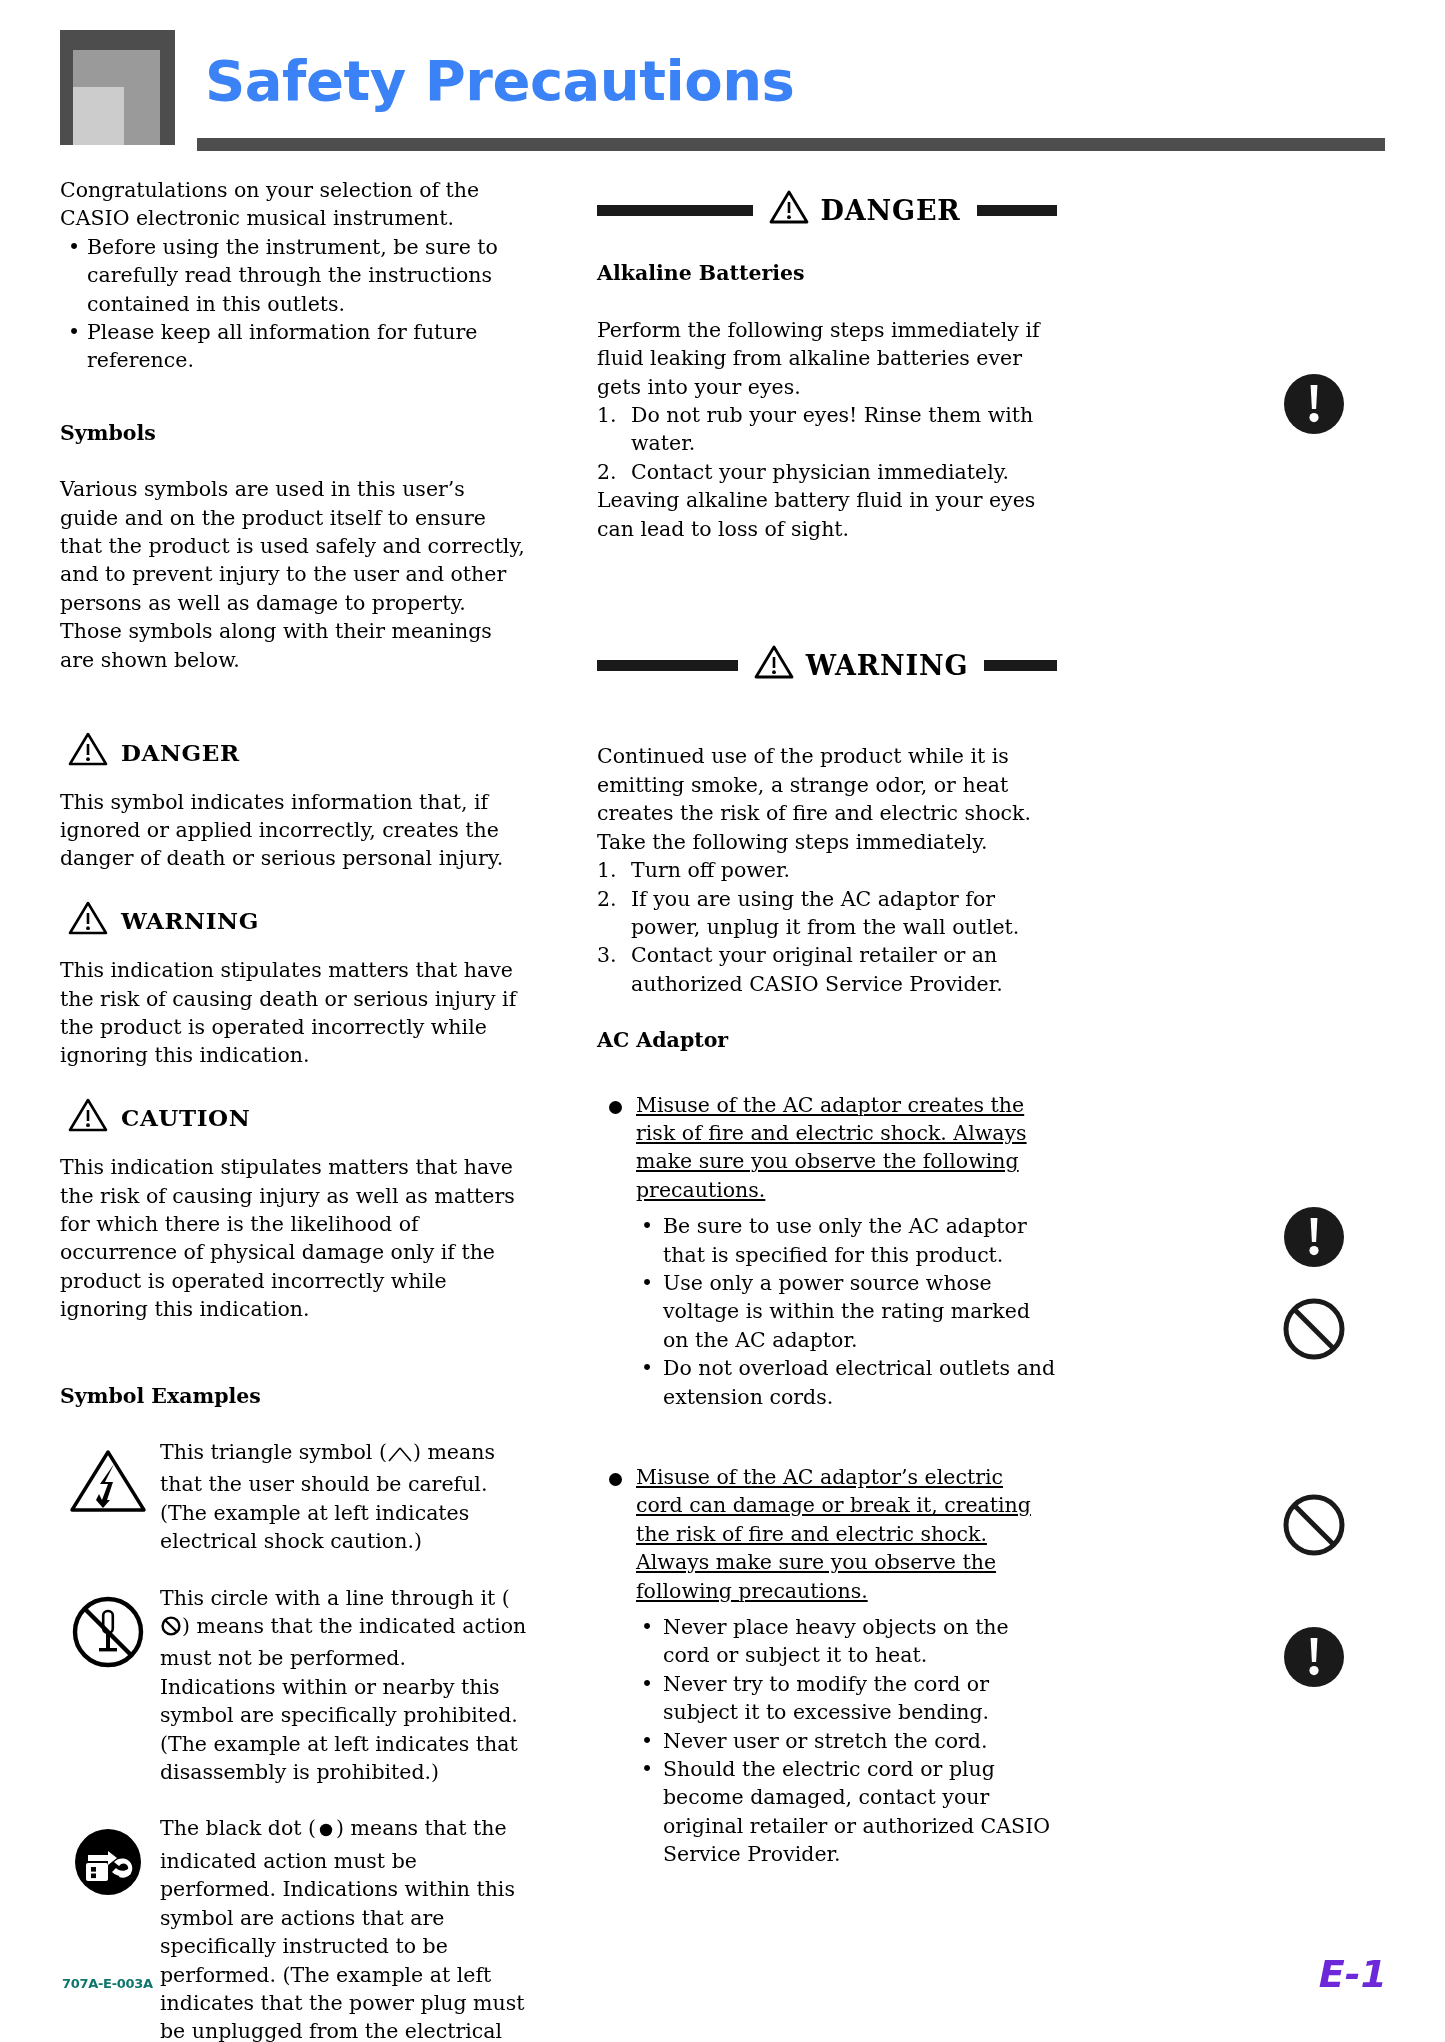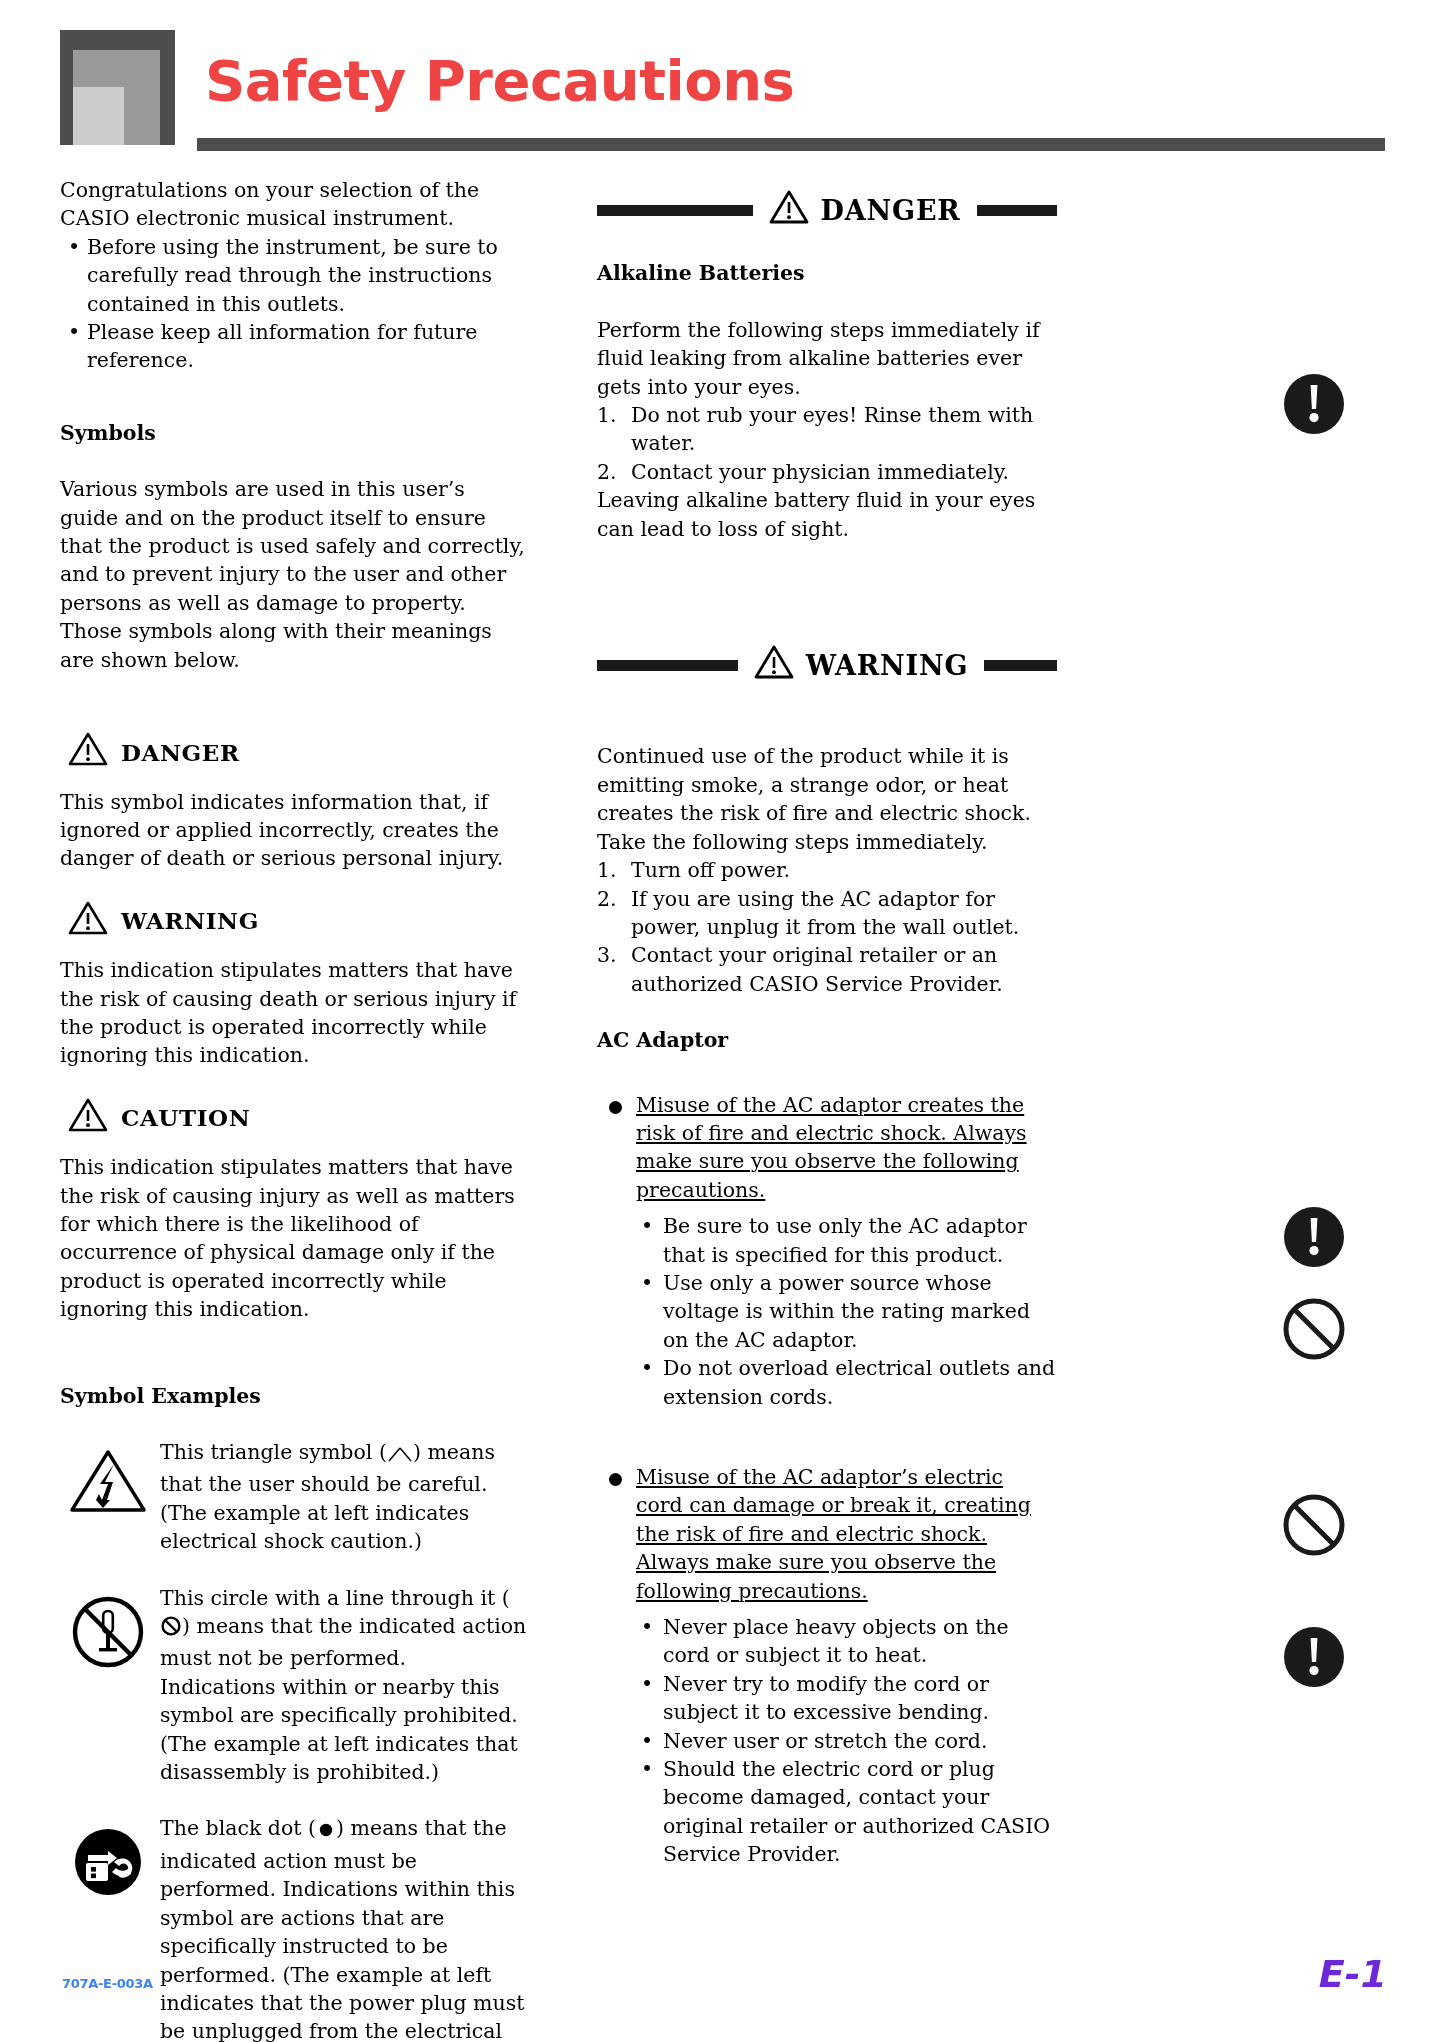--- a/index.html
+++ b/index.html
@@ -57,21 +57,21 @@
     background: #cccccc;
   }
   .page-title {
     position: absolute;
     left: 205px;
     top: 48px;
     font-family: "DejaVu Sans", "Liberation Sans", sans-serif;
     font-weight: bold;
     font-size: 56px;
     letter-spacing: -0.5px;
-    color: #ef4444;
+    color: #3b82f6;
     white-space: nowrap;
   }
   .title-rule {
     position: absolute;
     left: 197px;
     top: 138px;
     width: 1188px;
     height: 13px;
     background: #4d4d4d;
   }
@@ -241,21 +241,21 @@
 
   
   .footer-code {
     position: absolute;
     left: 62px;
     top: 1976px;
     font-family: "DejaVu Sans", "Liberation Sans", sans-serif;
     font-size: 13px;
     font-weight: bold;
     letter-spacing: -0.3px;
-    color: #3b82f6;
+    color: #0f766e;
   }
   .footer-page {
     position: absolute;
     right: 58px;
     top: 1952px;
     font-family: "DejaVu Sans", "Liberation Sans", sans-serif;
     font-style: italic;
     font-weight: bold;
     font-size: 38px;
     color: #6d28d9;

